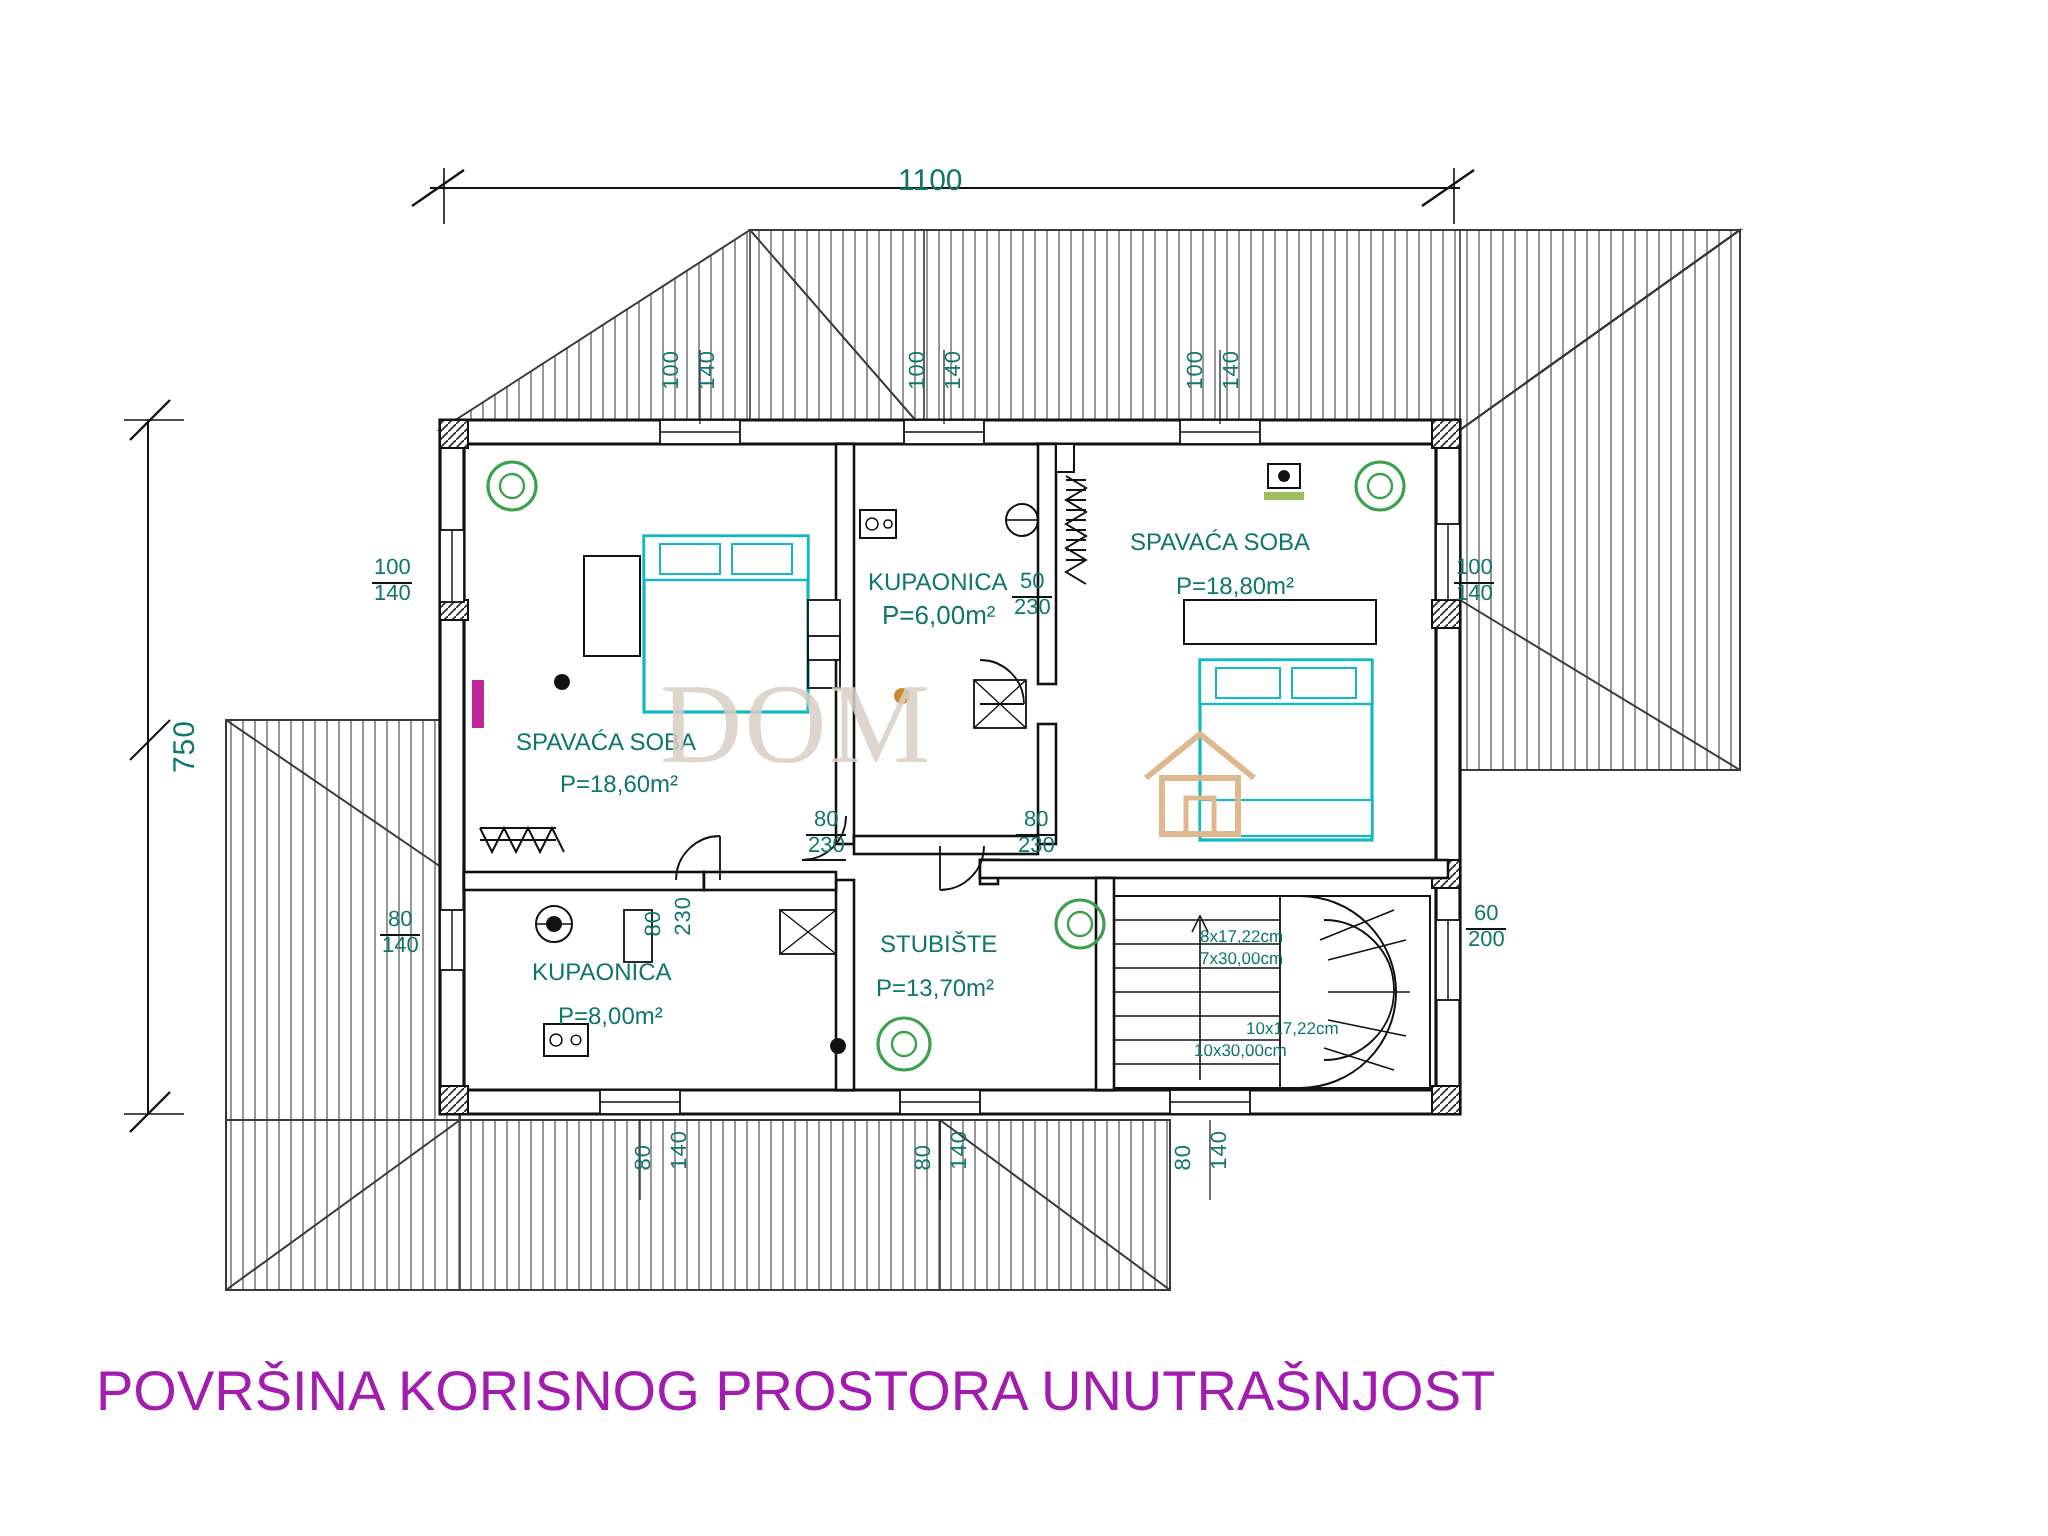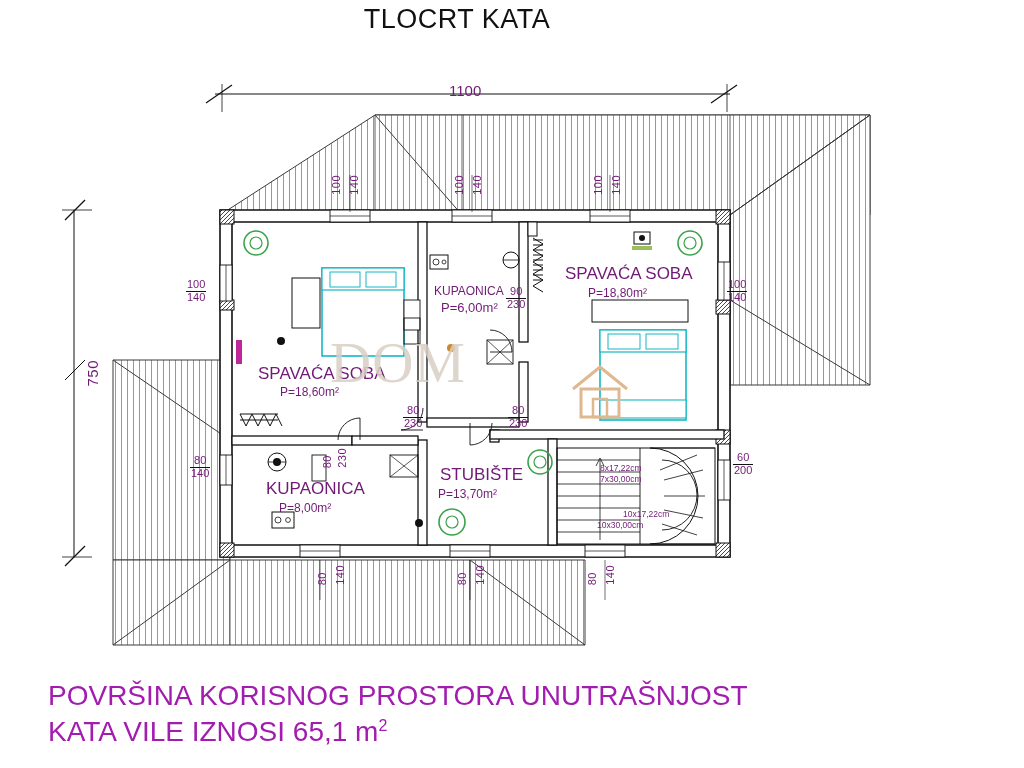--- a/index.html
+++ b/index.html
@@ -30,24 +30,24 @@
   }
   .caption sup { font-size:16px; vertical-align:super; }
 
   
   svg { position:absolute; left:0; top:0; }
 
   
   .lbl {
     position:absolute;
     font-family:"Liberation Sans", sans-serif;
-    color:#701a75;
+    color:#0f766e;
     white-space:nowrap;
   }
-  .room-name { font-size:17px; }
+  .room-name { font-size:12px; }
   .room-area { font-size:12px; }
   .room-name.sm { font-size:12px; }
   .room-area.sm { font-size:13px; }
   .dim-v {
     writing-mode:vertical-rl;
     transform:rotate(180deg);
     font-size:11px;
     letter-spacing:0.5px;
   }
   .tiny { font-size:8.5px; }
@@ -69,23 +69,20 @@
   .wm-house {
     position:absolute; left:565px; top:355px; width:70px; height:70px;
     pointer-events:none;
   }
 </style>
 </head>
 <body>
 
 <div id="stage">
 
-  <div class="title">
-    <span class="inner">TLOCRT KATA</span>
-  </div>
 
   <svg width="1024" height="768">
     <defs>
 
       <pattern id="hatchV" width="6" height="6" patternUnits="userSpaceOnUse">
         <rect width="6" height="6" fill="#ffffff"></rect>
         <line x1="1.5" y1="0" x2="1.5" y2="6" stroke="#6b6b6b" stroke-width="0.7"></line>
       </pattern>
       <pattern id="hatchH" width="6" height="6" patternUnits="userSpaceOnUse">
         <rect width="6" height="6" fill="#ffffff"></rect>
@@ -380,21 +377,21 @@
   </div>
   <div class="lbl frac tiny" style="left:508px; top:405px;">
     <span class="top">80</span>
     <span class="bot">230</span>
   </div>
   <div class="lbl tiny" style="left:321px; top:448px;">
     <span class="dim-v">80</span>
     <span class="dim-v" style="margin-left:1px;">230</span>
   </div>
   <div class="lbl frac tiny2" style="left:506px; top:286px;">
-    <span class="top">90</span>
+    <span class="top">50</span>
     <span class="bot">230</span>
   </div>
 
   <div class="lbl room-name" style="left:258px; top:364px;">SPAVAĆA SOBA</div>
   <div class="lbl room-area" style="left:280px; top:385px;">P=18,60m²</div>
 
   <div class="lbl room-name sm" style="left:434px; top:284px;">KUPAONICA</div>
   <div class="lbl room-area sm" style="left:441px; top:300px;">P=6,00m²</div>
 
   <div class="lbl room-name" style="left:565px; top:264px;">SPAVAĆA SOBA</div>
@@ -413,18 +410,15 @@
 
   <div class="wm">DOM</div>
   <svg class="wm-house" viewBox="0 0 70 70">
     <path d="M8,34 L35,12 L62,34" fill="none" stroke="#e0b890" stroke-width="3"></path>
     <rect x="16" y="34" width="38" height="28" fill="none" stroke="#e0b890" stroke-width="3"></rect>
     <rect x="28" y="44" width="14" height="18" fill="none" stroke="#e0b890" stroke-width="2.5"></rect>
   </svg>
 
   <div class="caption">
     <div>POVRŠINA KORISNOG PROSTORA UNUTRAŠNJOST</div>
-    <div>
-      <span>KATA VILE IZNOSI 65,1 m</span><sup>2</sup>
-    </div>
   </div>
 
 </div>
 
 </body></html>

